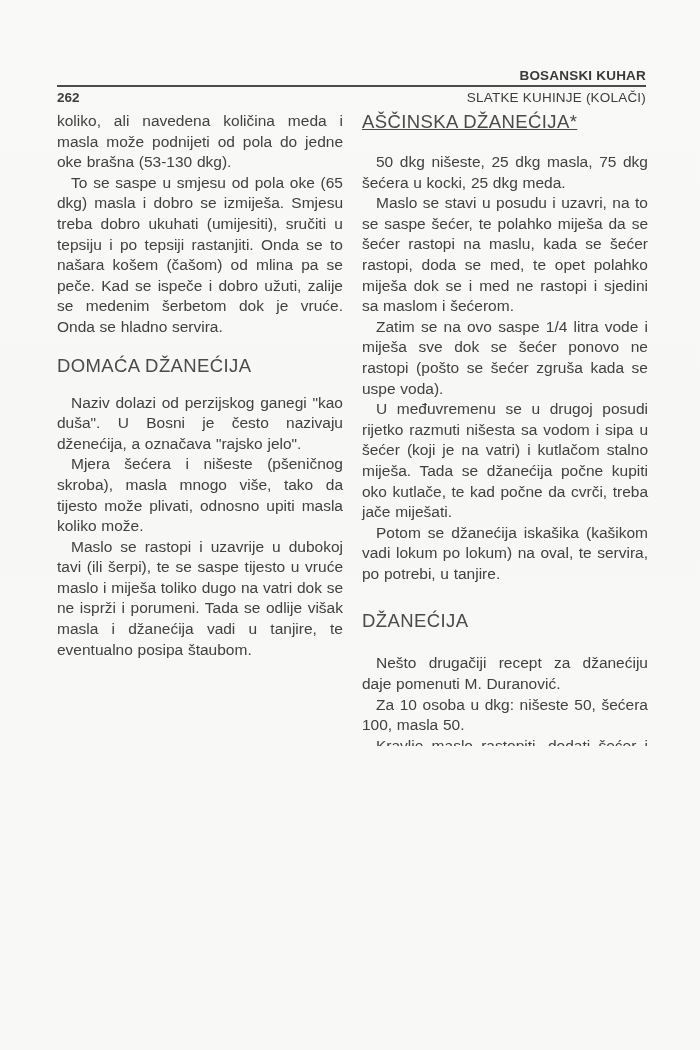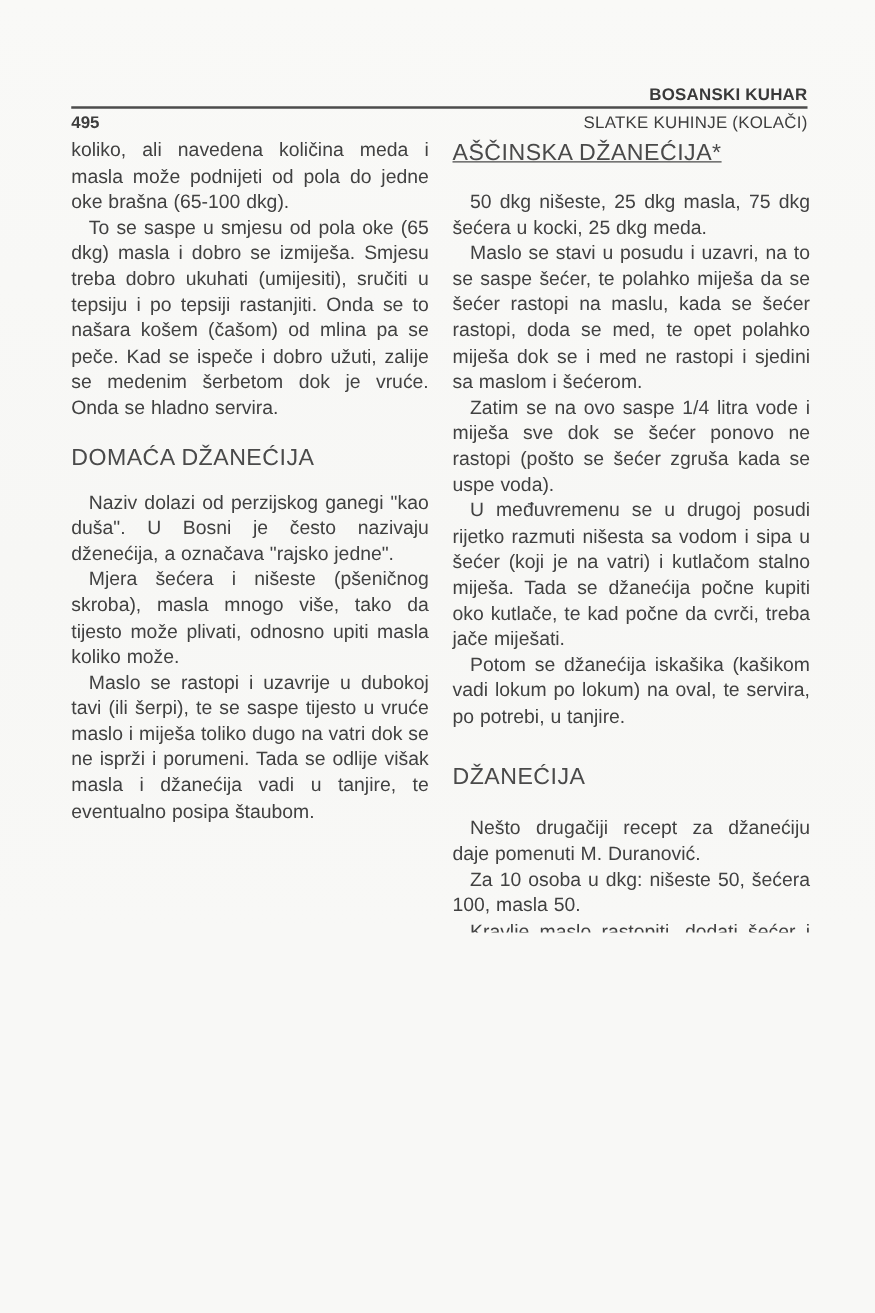--- a/index.html
+++ b/index.html
@@ -62,33 +62,33 @@
   }
 </style>
 </head>
 <body>
 
 <div class="page">
 
   <div class="header-book-title">BOSANSKI KUHAR</div>
   <div class="header-rule"></div>
   <div class="header-row">
-    <span class="page-number">495</span>
+    <span class="page-number">262</span>
     <span class="section-title">SLATKE KUHINJE (KOLAČI)</span>
   </div>
 
   <div class="columns">
 
     <div class="col">
-      <p class="body-text no-indent">koliko, ali navedena količina meda i masla može podnijeti od pola do jedne oke brašna (65-100 dkg).</p>
+      <p class="body-text no-indent">koliko, ali navedena količina meda i masla može podnijeti od pola do jedne oke brašna (53-130 dkg).</p>
       <p class="body-text">To se saspe u smjesu od pola oke (65 dkg) masla i dobro se izmiješa. Smjesu treba dobro ukuhati (umijesiti), sručiti u tepsiju i po tepsiji rastanjiti. Onda se to našara košem (čašom) od mlina pa se peče. Kad se ispeče i dobro užuti, zalije se medenim šerbetom dok je vruće. Onda se hladno servira.</p>
 
       <h2 class="recipe-heading mid-heading">DOMAĆA DŽANEĆIJA</h2>
 
-      <p class="body-text">Naziv dolazi od perzijskog ganegi "kao duša". U Bosni je često nazivaju dženećija, a označava "rajsko jedne".</p>
+      <p class="body-text">Naziv dolazi od perzijskog ganegi "kao duša". U Bosni je često nazivaju dženećija, a označava "rajsko jelo".</p>
       <p class="body-text">Mjera šećera i nišeste (pšeničnog skroba), masla mnogo više, tako da tijesto može plivati, odnosno upiti masla koliko može.</p>
       <p class="body-text">Maslo se rastopi i uzavrije u dubokoj tavi (ili šerpi), te se saspe tijesto u vruće maslo i miješa toliko dugo na vatri dok se ne isprži i porumeni. Tada se odlije višak masla i džanećija vadi u tanjire, te eventualno posipa štaubom.</p>
     </div>
 
     <div class="col">
       <h2 class="recipe-heading top-heading">AŠČINSKA DŽANEĆIJA*</h2>
 
       <p class="body-text">50 dkg nišeste, 25 dkg masla, 75 dkg šećera u kocki, 25 dkg meda.</p>
       <p class="body-text">Maslo se stavi u posudu i uzavri, na to se saspe šećer, te polahko miješa da se šećer rastopi na maslu, kada se šećer rastopi, doda se med, te opet polahko miješa dok se i med ne rastopi i sjedini sa maslom i šećerom.</p>
       <p class="body-text">Zatim se na ovo saspe 1/4 litra vode i miješa sve dok se šećer ponovo ne rastopi (pošto se šećer zgruša kada se uspe voda).</p>

